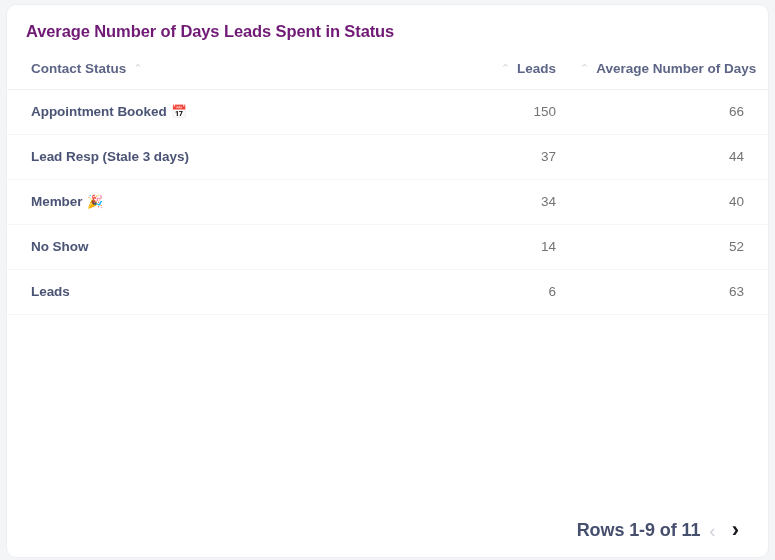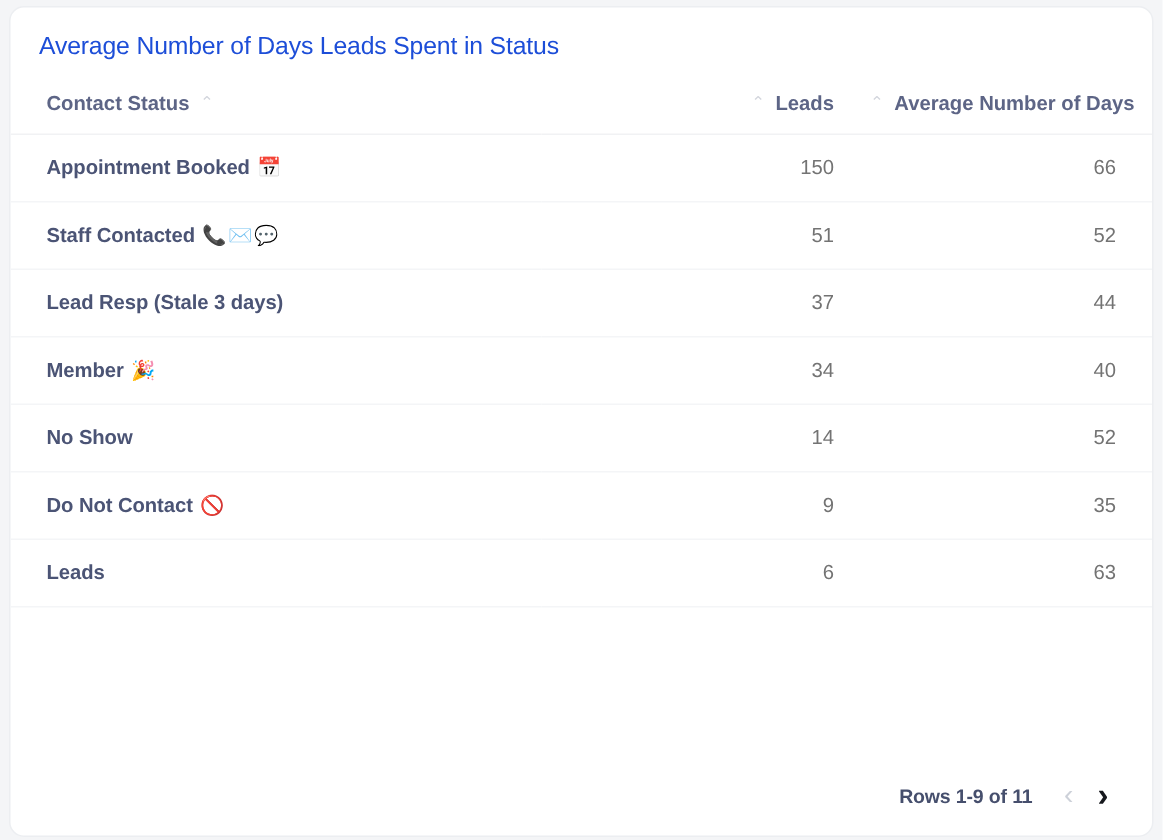--- a/index.html
+++ b/index.html
@@ -22,22 +22,22 @@
     background: #ffffff;
     border: 1px solid #eceef1;
     border-radius: 10px;
     box-sizing: border-box;
     overflow: hidden;
     display: flex;
     flex-direction: column;
   }
   .card-title {
     font-size: 16.5px;
-    font-weight: normal;
-    color: #1d4ed8;
+    font-weight: bold;
+    color: #701a75;
     padding: 17px 0 0 19px;
     letter-spacing: -0.1px;
     line-height: 1.2;
   }
   table {
     width: 100%;
     border-collapse: collapse;
     table-layout: fixed;
   }
   thead th {
@@ -99,24 +99,23 @@
   }
   .footer {
     margin-top: auto;
     display: flex;
     align-items: center;
     justify-content: flex-end;
     padding: 0 22px 16px 0;
     gap: 2px;
   }
   .rows-label {
-    font-size: 13px;
+    font-size: 18px;
     font-weight: bold;
     color: #464f6d;
-    margin-right: 12px;
     letter-spacing: -0.1px;
   }
   .pager-btn {
     background: none;
     border: none;
     padding: 0 7px;
     font-size: 19px;
     line-height: 1;
     cursor: pointer;
     font-family: "Liberation Sans", sans-serif;
@@ -145,43 +144,33 @@
         </th>
       </tr>
     </thead>
     <tbody>
       <tr>
         <td class="cell-status"><span>Appointment Booked</span><span class="row-emoji">📅</span></td>
         <td class="cell-num">150</td>
         <td class="cell-num">66</td>
       </tr>
       <tr>
-        <td class="cell-status"><span>Staff Contacted</span><span class="row-emoji">📞✉️💬</span></td>
-        <td class="cell-num">51</td>
-        <td class="cell-num">52</td>
-      </tr>
-      <tr>
         <td class="cell-status"><span>Lead Resp (Stale 3 days)</span><span class="row-emoji"></span></td>
         <td class="cell-num">37</td>
         <td class="cell-num">44</td>
       </tr>
       <tr>
         <td class="cell-status"><span>Member</span><span class="row-emoji">🎉</span></td>
         <td class="cell-num">34</td>
         <td class="cell-num">40</td>
       </tr>
       <tr>
         <td class="cell-status"><span>No Show</span><span class="row-emoji"></span></td>
         <td class="cell-num">14</td>
         <td class="cell-num">52</td>
-      </tr>
-      <tr>
-        <td class="cell-status"><span>Do Not Contact</span><span class="row-emoji">🚫</span></td>
-        <td class="cell-num">9</td>
-        <td class="cell-num">35</td>
       </tr>
       <tr>
         <td class="cell-status"><span>Leads</span><span class="row-emoji"></span></td>
         <td class="cell-num">6</td>
         <td class="cell-num">63</td>
       </tr>
     </tbody>
   </table>
 
   <div class="footer">

